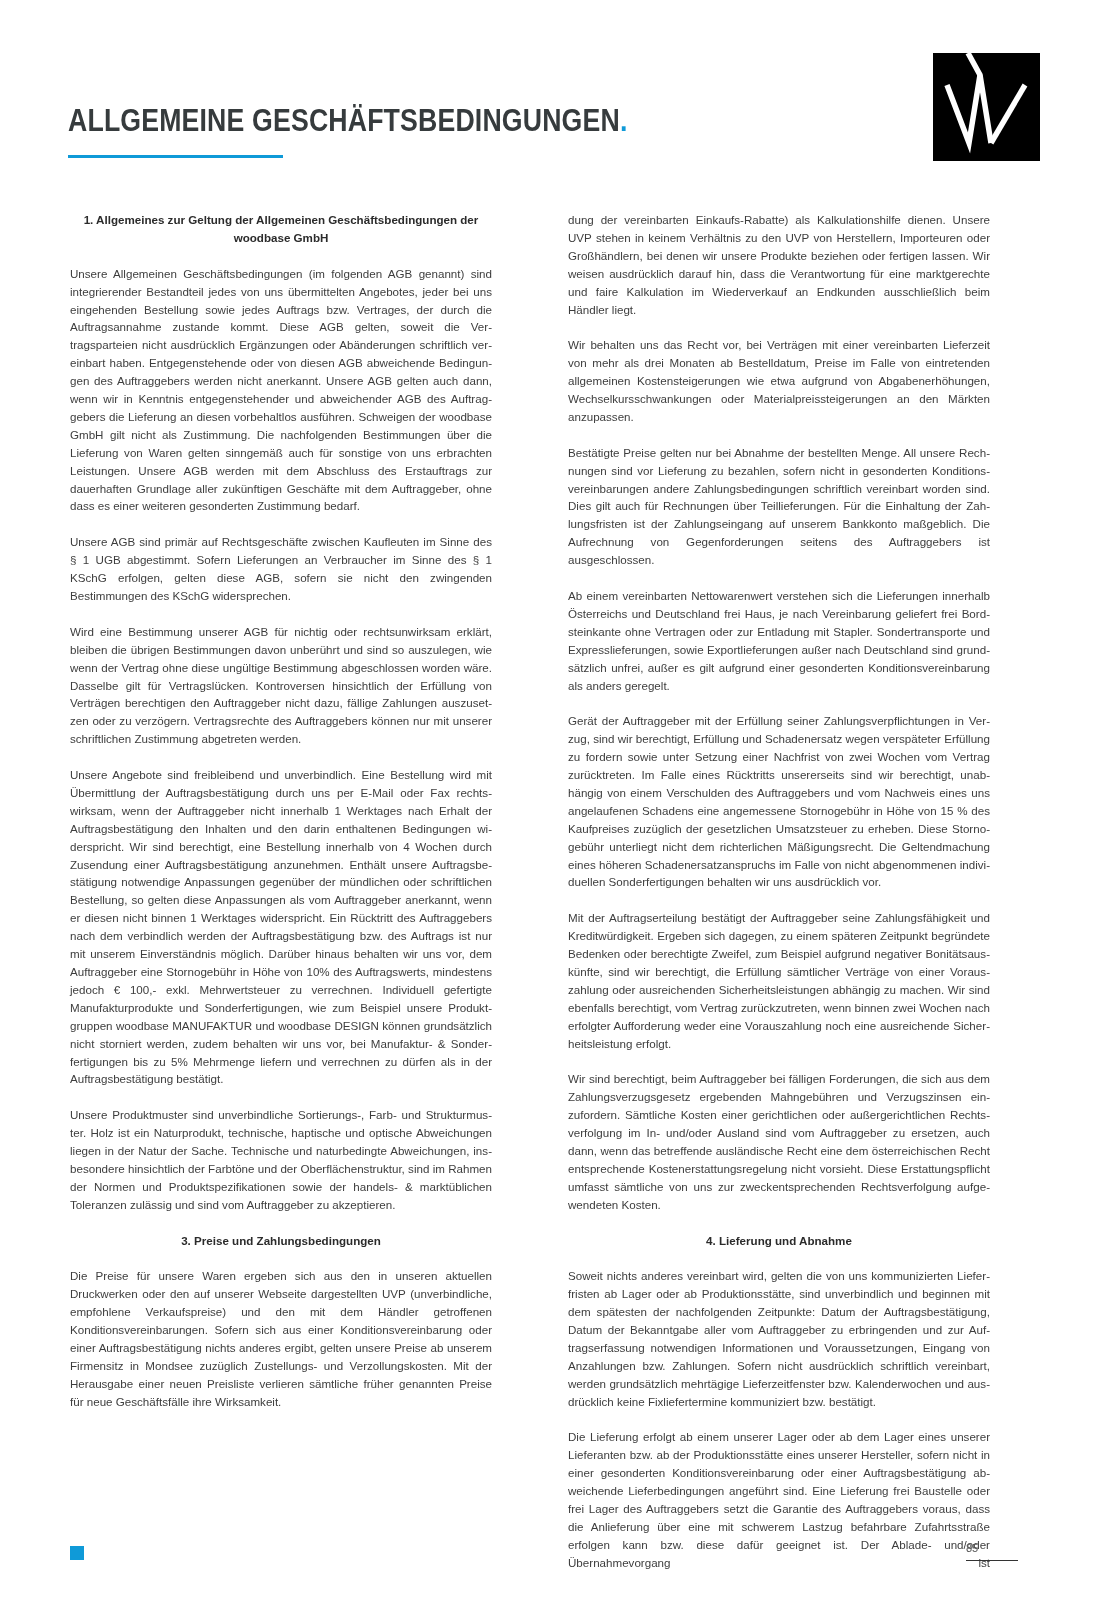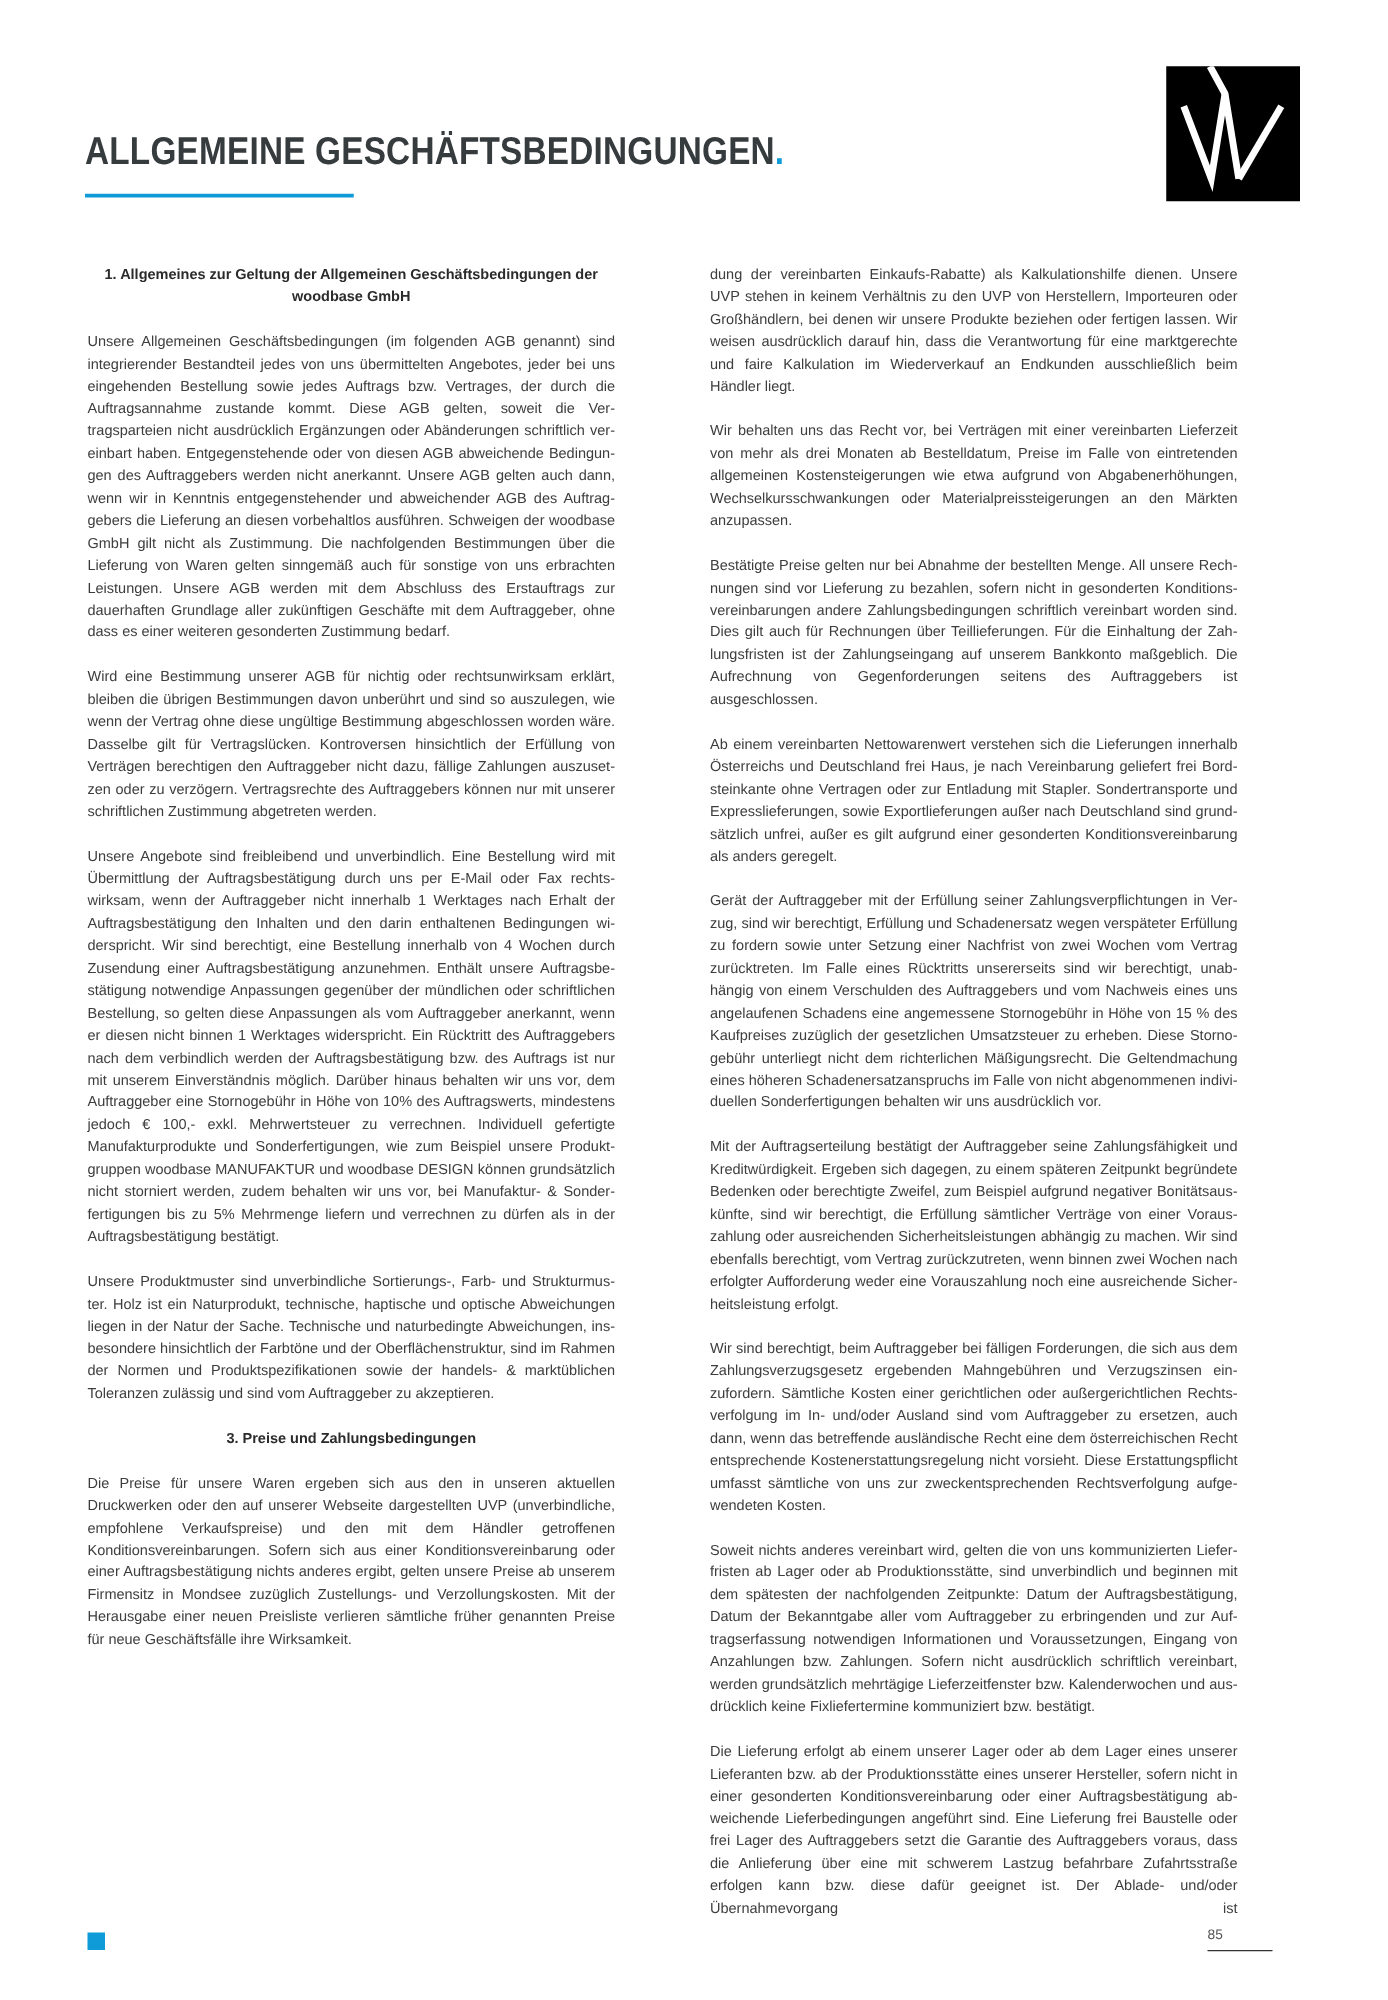--- a/index.html
+++ b/index.html
@@ -37,34 +37,36 @@
   <svg width="107" height="108" viewBox="0 0 107 108">
     <polyline points="35,0 47,22 58,90" fill="none" stroke="#ffffff" stroke-width="5.5"></polyline>
     <polyline points="14,32 36,90 47,22" fill="none" stroke="#ffffff" stroke-width="5.5" stroke-linejoin="miter"></polyline>
     <polyline points="58,90 92,32" fill="none" stroke="#ffffff" stroke-width="5.5"></polyline>
   </svg>
 </div>
 
 <div class="col left">
   <h2>1. Allgemeines zur Geltung der Allgemeinen Geschäftsbedingungen der wood­base GmbH</h2>
   <p>Unsere Allgemeinen Geschäftsbedingungen (im folgenden AGB genannt) sind integrierender Bestandteil jedes von uns übermittelten Angebotes, jeder bei uns eingehenden Bestellung sowie jedes Auftrags bzw. Vertrages, der durch die Auftragsannahme zustande kommt. Diese AGB gelten, soweit die Ver­tragsparteien nicht ausdrücklich Ergänzungen oder Abänderungen schriftlich ver­einbart haben. Entgegenstehende oder von diesen AGB abweichende Bedingun­gen des Auftraggebers werden nicht anerkannt. Unsere AGB gelten auch dann, wenn wir in Kenntnis entgegenstehender und abweichender AGB des Auftrag­gebers die Lieferung an diesen vorbehaltlos ausführen. Schweigen der woodbase GmbH gilt nicht als Zustimmung. Die nachfolgenden Bestimmungen über die Lieferung von Waren gelten sinngemäß auch für sonstige von uns erbrachten Leis­tungen. Unsere AGB werden mit dem Abschluss des Erstauftrags zur dauerhaften Grundlage aller zukünftigen Geschäfte mit dem Auftraggeber, ohne dass es einer weiteren gesonderten Zustimmung bedarf.</p>
+  <p>Unsere AGB sind primär auf Rechtsgeschäfte zwischen Kaufleuten im Sinne des § 1 UGB abgestimmt. Sofern Lieferungen an Verbraucher im Sinne des § 1 KSchG erfolgen, gelten diese AGB, sofern sie nicht den zwingenden Bestimmungen des KSchG widersprechen.</p>
   <p>Wird eine Bestimmung unserer AGB für nichtig oder rechtsunwirksam erklärt, bleiben die übrigen Bestimmungen davon unberührt und sind so auszulegen, wie wenn der Vertrag ohne diese ungültige Bestimmung abgeschlossen worden wäre. Dasselbe gilt für Vertragslücken. Kontroversen hinsichtlich der Erfüllung von Verträgen berechtigen den Auftraggeber nicht dazu, fällige Zahlungen auszuset­zen oder zu verzögern. Vertragsrechte des Auftraggebers können nur mit unserer schriftlichen Zustimmung abgetreten werden.</p>
   <p>Unsere Angebote sind freibleibend und unverbindlich. Eine Bestellung wird mit Übermittlung der Auftragsbestätigung durch uns per E-Mail oder Fax rechts­wirksam, wenn der Auftraggeber nicht innerhalb 1 Werktages nach Erhalt der Auftragsbestätigung den Inhalten und den darin enthaltenen Bedingungen wi­derspricht. Wir sind berechtigt, eine Bestellung innerhalb von 4 Wochen durch Zusendung einer Auftragsbestätigung anzunehmen. Enthält unsere Auftragsbe­stätigung notwendige Anpassungen gegenüber der mündlichen oder schriftlichen Bestellung, so gelten diese Anpassungen als vom Auftraggeber anerkannt, wenn er diesen nicht binnen 1 Werktages widerspricht. Ein Rücktritt des Auftraggebers nach dem verbindlich werden der Auftragsbestätigung bzw. des Auftrags ist nur mit unserem Einverständnis möglich. Darüber hinaus behalten wir uns vor, dem Auftraggeber eine Stornogebühr in Höhe von 10% des Auftragswerts, mindes­tens jedoch € 100,- exkl. Mehrwertsteuer zu verrechnen. Individuell gefertigte Manufakturprodukte und Sonderfertigungen, wie zum Beispiel unsere Produkt­gruppen woodbase MANUFAKTUR und woodbase DESIGN können grundsätzlich nicht storniert werden, zudem behalten wir uns vor, bei Manufaktur- &amp; Sonder­fertigungen bis zu 5% Mehrmenge liefern und verrechnen zu dürfen als in der Auftragsbestätigung bestätigt.</p>
   <p>Unsere Produktmuster sind unverbindliche Sortierungs-, Farb- und Strukturmus­ter. Holz ist ein Naturprodukt, technische, haptische und optische Abweichungen liegen in der Natur der Sache. Technische und naturbedingte Abweichungen, ins­besondere hinsichtlich der Farbtöne und der Oberflächenstruktur, sind im Rah­men der Normen und Produktspezifikationen sowie der handels- &amp; marktüblichen Toleranzen zulässig und sind vom Auftraggeber zu akzeptieren.</p>
   <h2>3. Preise und Zahlungsbedingungen</h2>
   <p>Die Preise für unsere Waren ergeben sich aus den in unseren aktuellen Druckwer­ken oder den auf unserer Webseite dargestellten UVP (unverbindliche, empfohle­ne Verkaufspreise) und den mit dem Händler getroffenen Konditionsvereinbarun­gen. Sofern sich aus einer Konditionsvereinbarung oder einer Auftragsbestätigung nichts anderes ergibt, gelten unsere Preise ab unserem Firmensitz in Mondsee zuzüglich Zustellungs- und Verzollungskosten. Mit der Herausgabe einer neuen Preisliste verlieren sämtliche früher genannten Preise für neue Geschäftsfälle ihre Wirksamkeit.</p>
 </div>
 
 <div class="col right">
   <p>dung der vereinbarten Einkaufs-Rabatte) als Kalkulationshilfe dienen. Unsere UVP stehen in keinem Verhältnis zu den UVP von Herstellern, Importeuren oder Groß­händlern, bei denen wir unsere Produkte beziehen oder fertigen lassen. Wir weisen ausdrücklich darauf hin, dass die Verantwortung für eine marktgerechte und faire Kalkulation im Wiederverkauf an Endkunden ausschließlich beim Händler liegt.</p>
   <p>Wir behalten uns das Recht vor, bei Verträgen mit einer vereinbarten Lieferzeit von mehr als drei Monaten ab Bestelldatum, Preise im Falle von eintretenden allgemei­nen Kostensteigerungen wie etwa aufgrund von Abgabenerhöhungen, Wechselkurs­schwankungen oder Materialpreissteigerungen an den Märkten anzupassen.</p>
   <p>Bestätigte Preise gelten nur bei Abnahme der bestellten Menge. All unsere Rech­nungen sind vor Lieferung zu bezahlen, sofern nicht in gesonderten Konditions­vereinbarungen andere Zahlungsbedingungen schriftlich vereinbart worden sind. Dies gilt auch für Rechnungen über Teillieferungen. Für die Einhaltung der Zah­lungsfristen ist der Zahlungseingang auf unserem Bankkonto maßgeblich. Die Aufrechnung von Gegenforderungen seitens des Auftraggebers ist ausgeschlossen.</p>
   <p>Ab einem vereinbarten Nettowarenwert verstehen sich die Lieferungen innerhalb Österreichs und Deutschland frei Haus, je nach Vereinbarung geliefert frei Bord­steinkante ohne Vertragen oder zur Entladung mit Stapler. Sondertransporte und Expresslieferungen, sowie Exportlieferungen außer nach Deutschland sind grund­sätzlich unfrei, außer es gilt aufgrund einer gesonderten Konditionsvereinbarung als anders geregelt.</p>
   <p>Gerät der Auftraggeber mit der Erfüllung seiner Zahlungsverpflichtungen in Ver­zug, sind wir berechtigt, Erfüllung und Schadenersatz wegen verspäteter Erfüllung zu fordern sowie unter Setzung einer Nachfrist von zwei Wochen vom Vertrag zurücktreten. Im Falle eines Rücktritts unsererseits sind wir berechtigt, unab­hängig von einem Verschulden des Auftraggebers und vom Nachweis eines uns angelaufenen Schadens eine angemessene Stornogebühr in Höhe von 15 % des Kaufpreises zuzüglich der gesetzlichen Umsatzsteuer zu erheben. Diese Storno­gebühr unterliegt nicht dem richterlichen Mäßigungsrecht. Die Geltendmachung eines höheren Schadenersatzanspruchs im Falle von nicht abgenommenen indivi­duellen Sonderfertigungen behalten wir uns ausdrücklich vor.</p>
   <p>Mit der Auftragserteilung bestätigt der Auftraggeber seine Zahlungsfähigkeit und Kreditwürdigkeit. Ergeben sich dagegen, zu einem späteren Zeitpunkt begründete Bedenken oder berechtigte Zweifel, zum Beispiel aufgrund negativer Bonitätsaus­künfte, sind wir berechtigt, die Erfüllung sämtlicher Verträge von einer Voraus­zahlung oder ausreichenden Sicherheitsleistungen abhängig zu machen. Wir sind ebenfalls berechtigt, vom Vertrag zurückzutreten, wenn binnen zwei Wochen nach erfolgter Aufforderung weder eine Vorauszahlung noch eine ausreichende Sicher­heitsleistung erfolgt.</p>
   <p>Wir sind berechtigt, beim Auftraggeber bei fälligen Forderungen, die sich aus dem Zahlungsverzugsgesetz ergebenden Mahngebühren und Verzugszinsen ein­zufordern. Sämtliche Kosten einer gerichtlichen oder außergerichtlichen Rechts­verfolgung im In- und/oder Ausland sind vom Auftraggeber zu ersetzen, auch dann, wenn das betreffende ausländische Recht eine dem österreichischen Recht entsprechende Kostenerstattungsregelung nicht vorsieht. Diese Erstattungspflicht umfasst sämtliche von uns zur zweckentsprechenden Rechtsverfolgung aufge­wendeten Kosten.</p>
+  <h2>4. Lieferung und Abnahme</h2>
   <p>Soweit nichts anderes vereinbart wird, gelten die von uns kommunizierten Liefer­fristen ab Lager oder ab Produktionsstätte, sind unverbindlich und beginnen mit dem spätesten der nachfolgenden Zeitpunkte: Datum der Auftragsbestätigung, Datum der Bekanntgabe aller vom Auftraggeber zu erbringenden und zur Auf­tragserfassung notwendigen Informationen und Voraussetzungen, Eingang von Anzahlungen bzw. Zahlungen. Sofern nicht ausdrücklich schriftlich vereinbart, werden grundsätzlich mehrtägige Lieferzeitfenster bzw. Kalenderwochen und aus­drücklich keine Fixliefertermine kommuniziert bzw. bestätigt.</p>
   <p class="last" style="text-align-last: justify;">Die Lieferung erfolgt ab einem unserer Lager oder ab dem Lager eines unserer Lieferanten bzw. ab der Produktionsstätte eines unserer Hersteller, sofern nicht in einer gesonderten Konditionsvereinbarung oder einer Auftragsbestätigung ab­weichende Lieferbedingungen angeführt sind. Eine Lieferung frei Baustelle oder frei Lager des Auftraggebers setzt die Garantie des Auftraggebers voraus, dass die Anlieferung über eine mit schwerem Lastzug befahrbare Zufahrtsstraße erfolgen kann bzw. diese dafür geeignet ist. Der Ablade- und/oder Übernahmevorgang ist</p>
 </div>
 
 <div class="footer-square"></div>
 <div class="page-number">85</div>
 <div class="page-rule"></div>
 
 </body></html>

